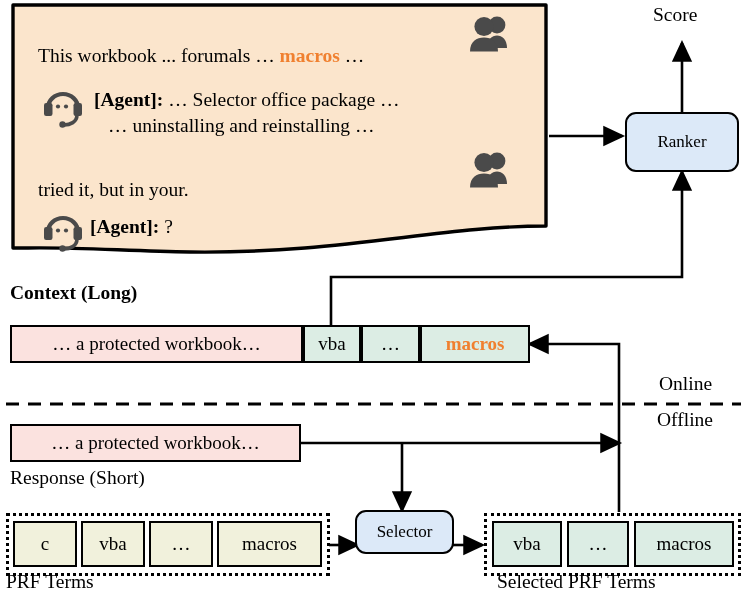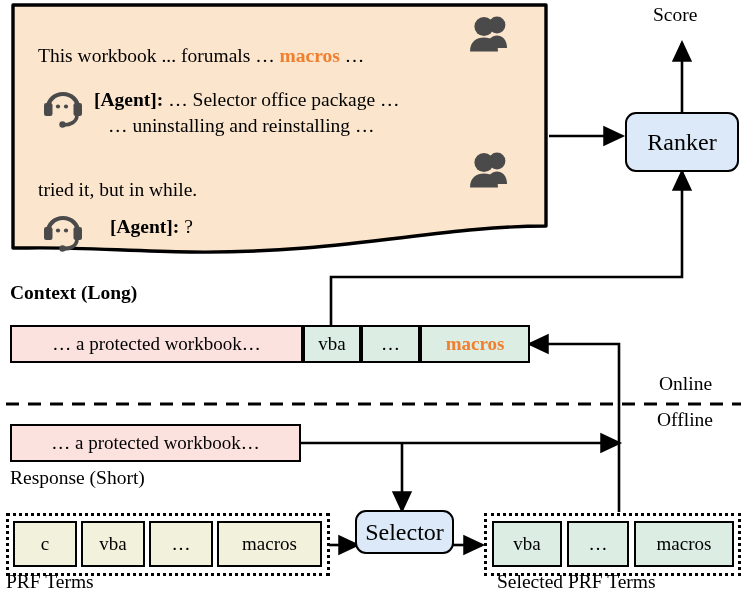--- a/index.html
+++ b/index.html
@@ -70,21 +70,21 @@
 
   
   .proc-box {
     position: absolute;
     background: #DCE9F8;
     border: 2.6px solid #000;
     border-radius: 11px;
     display: flex;
     align-items: center;
     justify-content: center;
-    font-size: 24px;
+    font-size: 17px;
     box-sizing: border-box;
     text-align: right;
   }
 
   
   .seg {
     position: absolute;
     border: 2.2px solid #000;
     box-sizing: border-box;
     display: flex;
@@ -166,41 +166,41 @@
       </svg>
 
       <div class="ctx-line" style="left:84px; top:88px;">
         <span class="spk">[Agent]:</span><span> … Selector office package …</span>
       </div>
       <div class="ctx-line" style="left:98px; top:114px;">
         <span>… uninstalling and reinstalling …</span>
       </div>
 
       <div class="ctx-line" style="left:28px; top:178px;">
-        <span>tried it, but in while.</span>
+        <span>tried it, but in your.</span>
       </div>
 
       <svg class="icon-people" style="left:455px; top:148px;" viewBox="0 0 46 40" xmlns="http://www.w3.org/2000/svg">
         <circle cx="32" cy="11" r="8.4" fill="#4A4A4A"></circle>
         <path d="M22,34 C22,25.5 27,21.5 32,21.5 C37,21.5 42,25.5 42,34 Z" fill="#4A4A4A"></path>
         <circle cx="19" cy="12.5" r="9.6" fill="#4A4A4A"></circle>
         <path d="M5,37.5 C5,27.5 11.5,23.5 19,23.5 C26.5,23.5 33,27.5 33,37.5 Z" fill="#4A4A4A"></path>
       </svg>
 
       <svg class="icon-headset" style="left:32px; top:210px;" viewBox="0 0 42 40" xmlns="http://www.w3.org/2000/svg">
         <path d="M6,20 A15,14 0 0 1 36,20" fill="none" stroke="#4A4A4A" stroke-width="4.2"></path>
         <rect x="2" y="15" width="8.5" height="13" rx="2.2" fill="#4A4A4A"></rect>
         <rect x="31.5" y="15" width="8.5" height="13" rx="2.2" fill="#4A4A4A"></rect>
         <circle cx="16" cy="18.5" r="2.1" fill="#4A4A4A"></circle>
         <circle cx="24" cy="18.5" r="2.1" fill="#4A4A4A"></circle>
         <path d="M35,27 C35,34 28,37 22,37" fill="none" stroke="#4A4A4A" stroke-width="3.6"></path>
         <circle cx="20.5" cy="36.5" r="3.2" fill="#4A4A4A"></circle>
       </svg>
 
-      <div class="ctx-line" style="left:100px; top:215px;">
+      <div class="ctx-line" style="left:80px; top:215px;">
         <span class="spk">[Agent]:</span><span> ?</span>
       </div>
     </div>
   </div>
 
   <div class="plain-label" style="left:10px; top:282px;font-weight:bold;">Context (Long)</div>
 
   <div class="plain-label" style="left:653px; top:4px;">Score</div>
 
   <div class="proc-box" style="left:625px; top:112px; width:114px; height:60px;">

